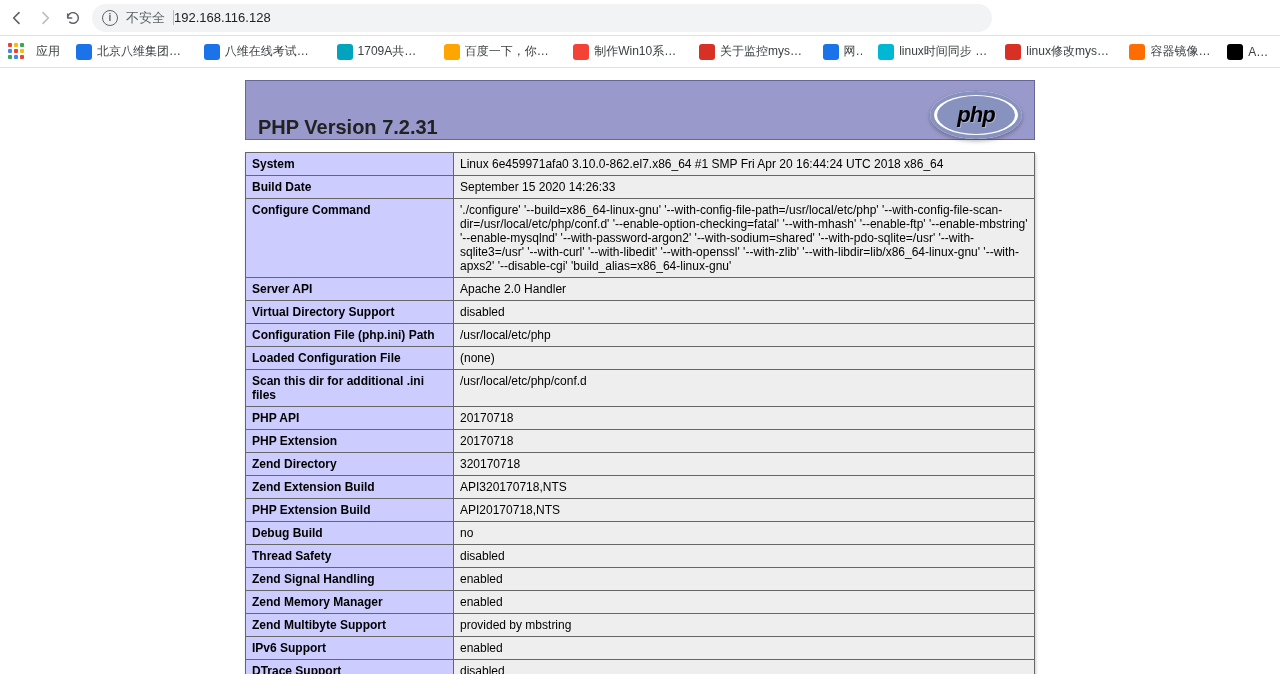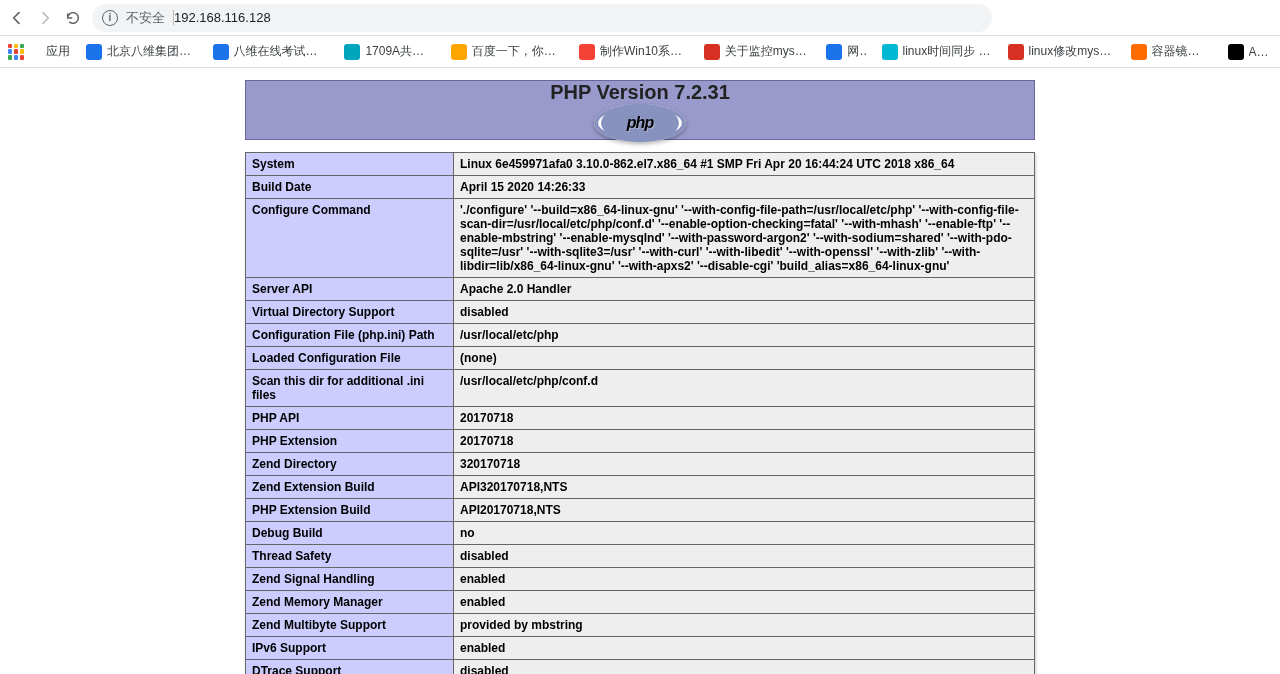--- a/index.html
+++ b/index.html
@@ -18,62 +18,61 @@
       display: flex; align-items: center; justify-content: center; font-size: 10px; color: #5f6368; font-weight: bold; }
     .insecure { color: #5f6368; font-size: 13px; }
     .addr { color: #202124; font-size: 13px; border-left: 1px solid #bbb; }
 
     
     .bookmarks-bar {
       height: 32px; display: flex; align-items: center; padding: 0 8px;
       gap: 16px; border-bottom: 1px solid #e0e0e0; background: #fff;
       font-size: 12px; color: #3c4043; white-space: nowrap; overflow: hidden;
     }
-    .apps-btn { display: flex; align-items: center; gap: 22px; cursor: pointer; }
+    .apps-btn { display: flex; align-items: flex-start; gap: 12px; cursor: pointer; }
     .apps-grid { width: 16px; height: 16px; display: grid; grid-template-columns: repeat(3,1fr); grid-template-rows: repeat(3,1fr); gap: 1.5px; }
     .apps-grid span { background: #f9ab00; border-radius: 1px; }
     .apps-grid span:nth-child(1){background:#ea4335}.apps-grid span:nth-child(2){background:#fbbc04}
     .apps-grid span:nth-child(3){background:#34a853}.apps-grid span:nth-child(4){background:#4285f4}
     .apps-grid span:nth-child(5){background:#ea4335}.apps-grid span:nth-child(6){background:#fbbc04}
     .apps-grid span:nth-child(7){background:#34a853}.apps-grid span:nth-child(8){background:#4285f4}
     .apps-grid span:nth-child(9){background:#ea4335}
     .bm { display: flex; align-items: center; gap: 5px; cursor: pointer; max-width: 140px; overflow: hidden; text-overflow: ellipsis; }
     .fav { width: 16px; height: 16px; border-radius: 3px; display: flex; align-items: center; justify-content: center; font-size: 10px; color: #fff; font-weight: bold; flex-shrink: 0; }
     .fav.blue{background:#1a73e8}.fav.teal{background:#00a4bd}.fav.paw{background:#ffa500;color:#333}
     .fav.red{background:#d93025}.fav.redL{background:#f44336}.fav.globe{background:#1a73e8}
     .fav.cyan{background:#00b8d4}.fav.orange{background:#ff6d00}.fav.black{background:#000}
     .bm-label { overflow: hidden; text-overflow: ellipsis; white-space: nowrap; }
 
     
     .page { width: 100%; padding-top: 12px; }
     .center { width: 790px; margin: 0 auto; }
     .header {
       background: #9999cc; border: 1px solid #666699; height: 60px;
-      display: flex; align-items: center; justify-content: space-between;
+      display: flex; align-items: flex-end; justify-content: space-between;
       padding: 0 12px; 
-      flex-direction: column;
     }
     .header h1 { font-size: 20px; font-weight: bold; color: #222; }
     .php-logo {
       width: 92px; height: 48px; background: #fff; border-radius: 50%;
       display: flex; align-items: center; justify-content: center;
       position: relative;
       box-shadow: inset 0 0 0 4px #8892bf, 0 2px 4px rgba(0,0,0,0.3);
     }
     .php-logo-inner {
       width: 78px; height: 38px; background: #8892bf; border-radius: 50%;
       display: flex; align-items: center; justify-content: center;
-      font-size: 16px; font-weight: bold; font-style: italic; color: #000; letter-spacing: -1px;
+      font-size: 22px; font-weight: bold; font-style: italic; color: #000; letter-spacing: -1px;
       text-shadow: 1px 1px 0 rgba(255,255,255,0.3);
     }
 
     table.info { width: 100%; border-collapse: collapse; margin-top: 12px; box-shadow: 1px 2px 3px #ccc; }
     table.info td { border: 1px solid #666; padding: 4px 6px; vertical-align: top; font-size: 12px; }
     table.info td.e { background: #ccccff; font-weight: bold; width: 208px; color: #000; }
-    table.info td.v { background: #eeeeee; color: #000; word-break: break-word; font-weight: bold; }
+    table.info td.v { background: #eeeeee; color: #000; word-break: break-word; }
   </style>
 </head>
 <body>
 
 <div class="browser-bar">
   <div class="nav-btn">
     <svg width="16" height="16" viewBox="0 0 24 24">
         <path d="M15 4l-8 8 8 8" stroke="#5f6368" stroke-width="2.5" fill="none" stroke-linecap="round" stroke-linejoin="round"></path>
       </svg>
   </div>
@@ -166,21 +165,21 @@
       </div>
     </div>
     <table class="info">
       <tbody id="php-rows">
           <tr>
             <td class="e">System</td>
             <td class="v">Linux 6e459971afa0 3.10.0-862.el7.x86_64 #1 SMP Fri Apr 20 16:44:24 UTC 2018 x86_64</td>
           </tr>
           <tr>
             <td class="e">Build Date</td>
-            <td class="v">April 15 2020 14:26:33</td>
+            <td class="v">September 15 2020 14:26:33</td>
           </tr>
           <tr>
             <td class="e">Configure Command</td>
             <td class="v">'./configure' '--build=x86_64-linux-gnu' '--with-config-file-path=/usr/local/etc/php' '--with-config-file-scan-dir=/usr/local/etc/php/conf.d' '--enable-option-checking=fatal' '--with-mhash' '--enable-ftp' '--enable-mbstring' '--enable-mysqlnd' '--with-password-argon2' '--with-sodium=shared' '--with-pdo-sqlite=/usr' '--with-sqlite3=/usr' '--with-curl' '--with-libedit' '--with-openssl' '--with-zlib' '--with-libdir=lib/x86_64-linux-gnu' '--with-apxs2' '--disable-cgi' 'build_alias=x86_64-linux-gnu'</td>
           </tr>
           <tr>
             <td class="e">Server API</td>
             <td class="v">Apache 2.0 Handler</td>
           </tr>
           <tr>

